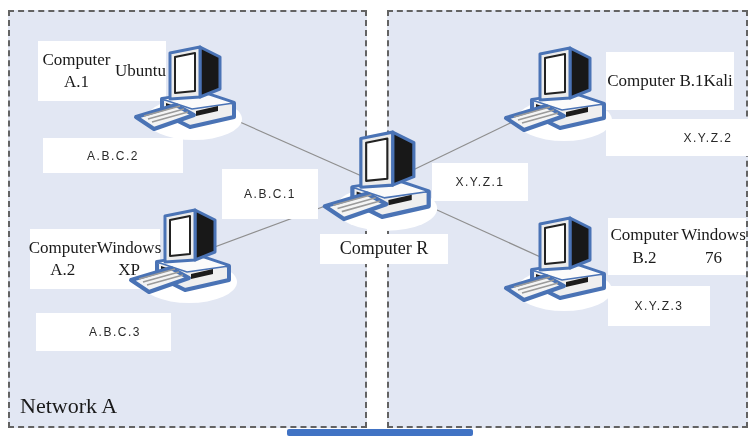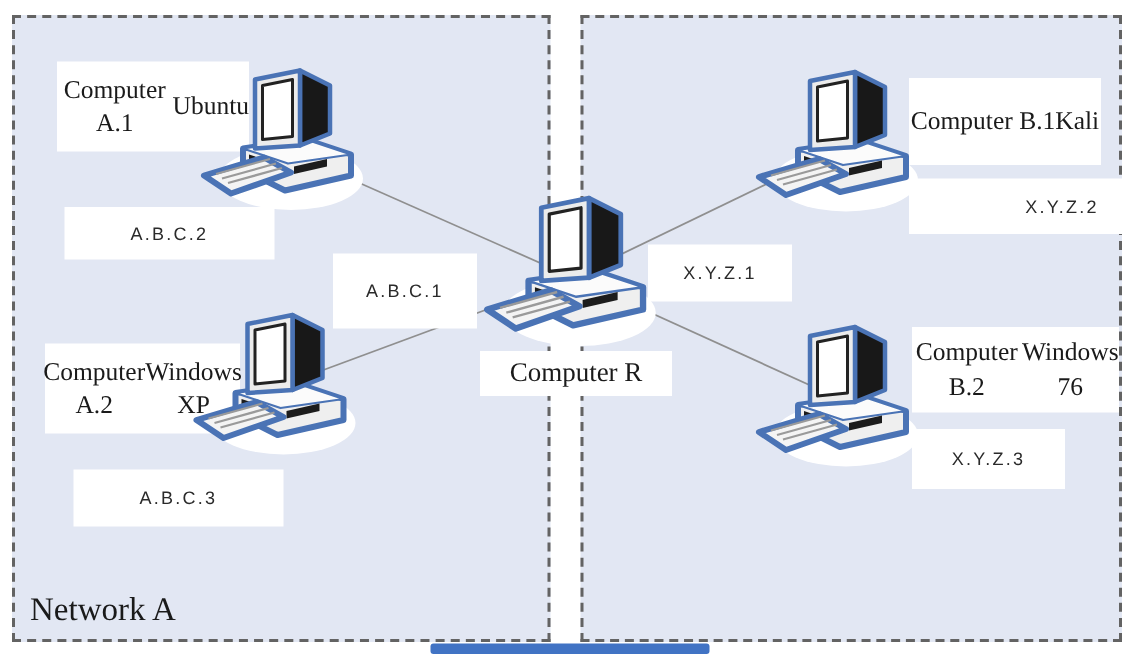--- a/index.html
+++ b/index.html
@@ -38,21 +38,21 @@
     <div>Ubuntu</div>
   </div>
   <div class="txtbox ip-box" style="left:43px;top:138px;width:140px;height:35px;">
     <div>A.B.C.2</div>
   </div>
 
   <div class="txtbox name-box" style="left:30px;top:195px;width:130px;height:60px;margin-top:34px;">
     <div>Computer A.2</div>
     <div>Windows XP</div>
   </div>
-  <div class="txtbox ip-box" style="left:49px;top:313px;width:140px;height:38px;">
+  <div class="txtbox ip-box" style="left:36px;top:313px;width:112px;height:38px;padding-left:23px;">
     <div>A.B.C.3</div>
   </div>
 
   <div class="txtbox ip-box" style="left:222px;top:169px;width:96px;height:50px;">
     <div>A.B.C.1</div>
   </div>
   <div class="txtbox ip-box" style="left:432px;top:163px;width:96px;height:38px;">
     <div>X.Y.Z.1</div>
   </div>
   <div class="txtbox name-box" style="left:320px;top:234px;width:128px;height:30px;font-size:18px;">

